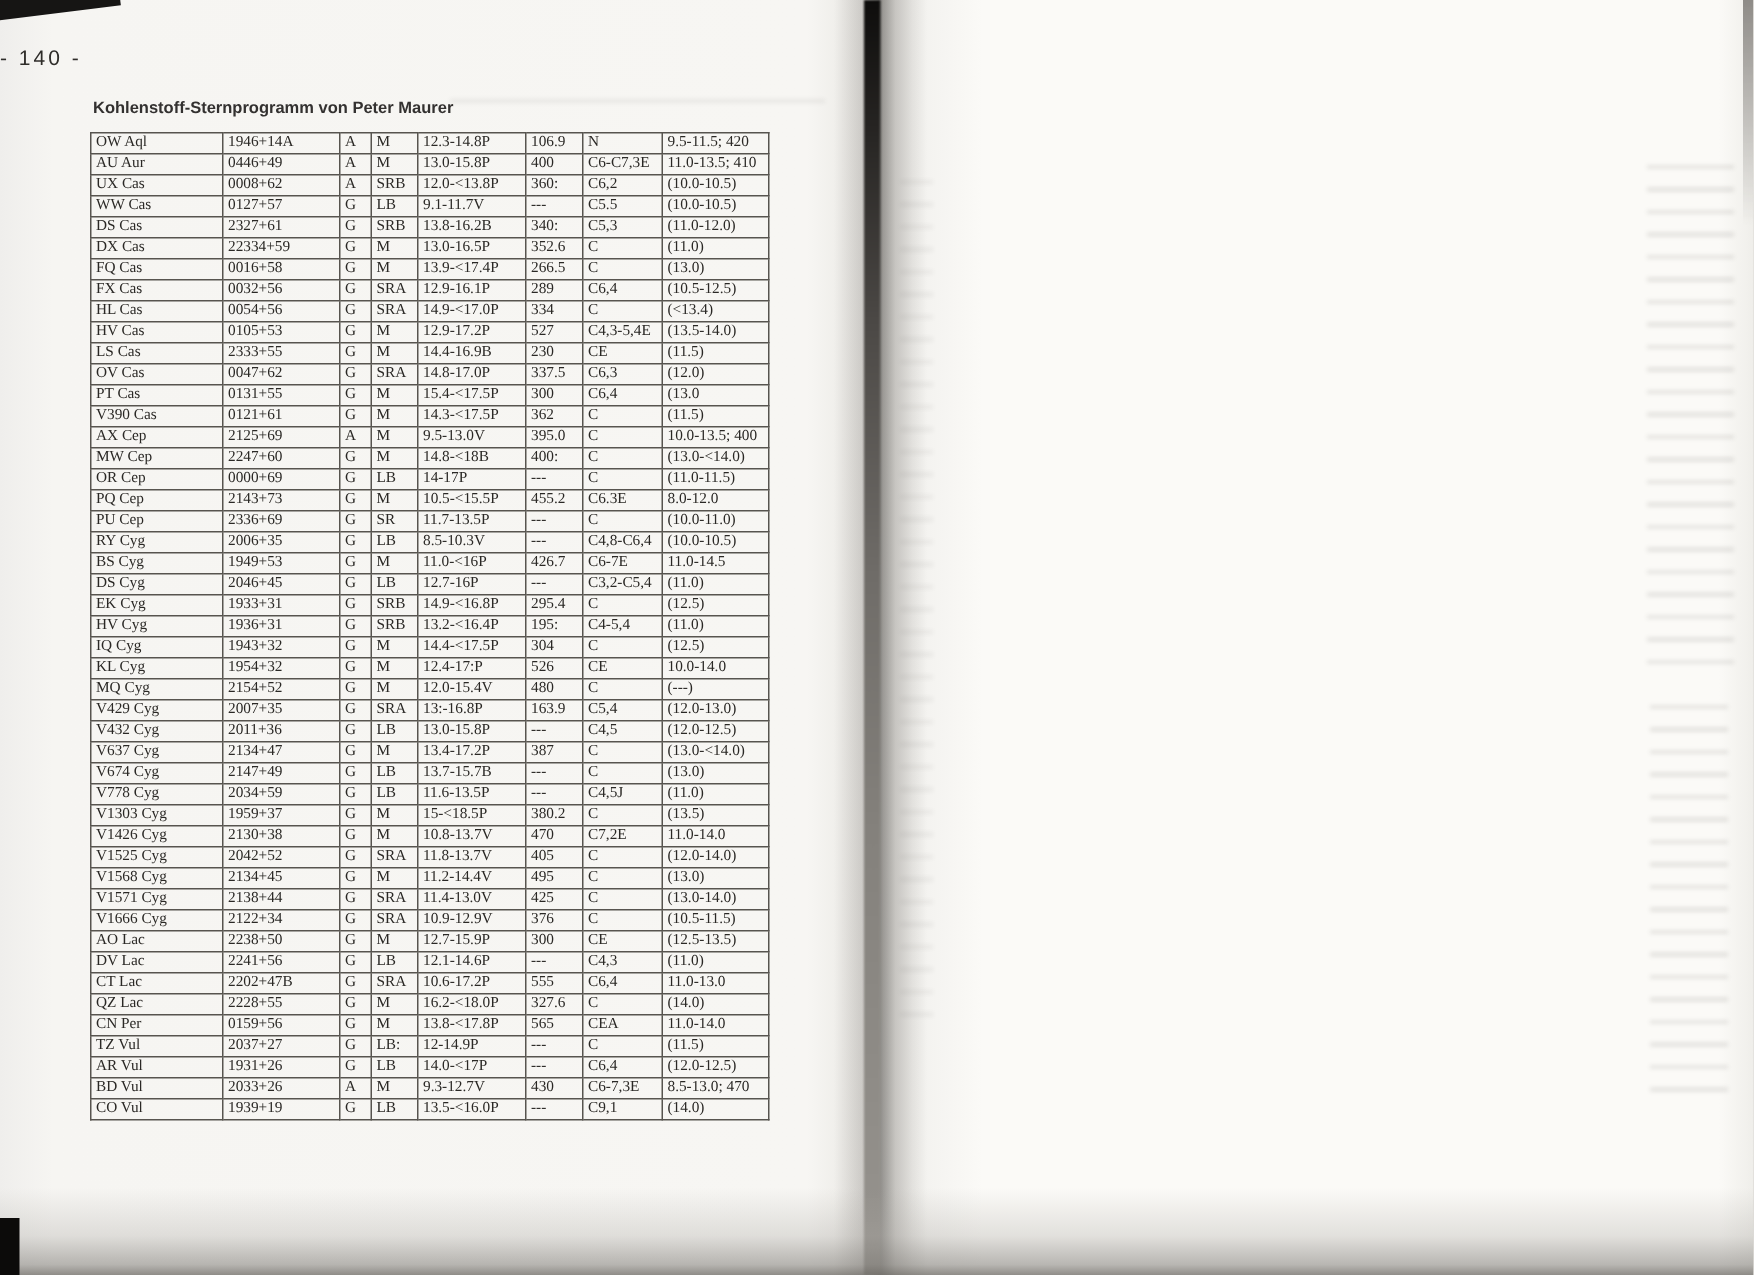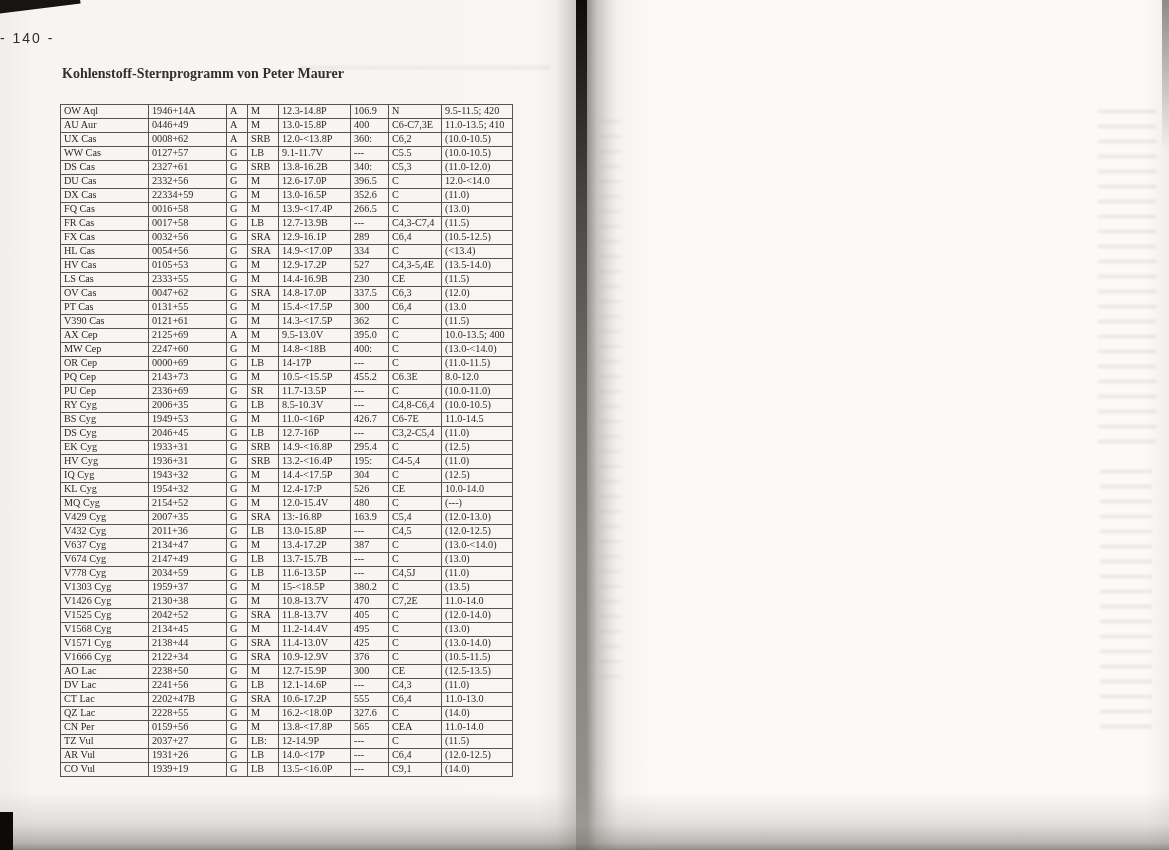--- a/index.html
+++ b/index.html
@@ -25,25 +25,25 @@
   .ghost{position:absolute;z-index:3;opacity:.14;filter:blur(1.4px);
         background:repeating-linear-gradient(180deg,rgba(80,78,74,.85) 0 3px,rgba(80,78,74,0) 3px 15px);}
   .ghost-a{left:1098px;top:110px;width:58px;height:340px;}
   .ghost-b{left:1100px;top:470px;width:52px;height:260px;}
   .ghost-c{left:300px;top:66px;width:250px;height:12px;opacity:.10;}
   .ghost-d{left:600px;top:120px;width:22px;height:560px;opacity:.08;}
 
   
   .hdr{position:absolute;font-family:"Liberation Sans",sans-serif;font-size:14px;letter-spacing:2px;color:#2f2d2a;}
   .hdr-140{left:0;width:560px;top:30px;text-align:left;}
-  .doc-title{position:absolute;left:62px;top:66px;font-family:Liberation Serif, serif;font-size:14px;font-weight:bold;color:#333130;}
+  .doc-title{position:absolute;left:62px;top:66px;font-family:Liberation Sans, sans-serif;font-size:11px;font-weight:bold;color:#333130;}
   table.star-table{position:absolute;left:60px;top:88px;border-collapse:collapse;table-layout:fixed;width:452px;z-index:2;}
   table.star-table td{border:1px solid #57544f;font-size:10.2px;line-height:10.9px;padding:1px 2px 1px 3px;
         white-space:nowrap;overflow:hidden;color:#2a2825;height:11px;}
-  table.star-table{border:1px solid #47443f;margin-top:16px;}
+  table.star-table{border:1px solid #47443f;}
 </style>
 </head>
 <body>
 
 <div class="scan">
 
   <div class="page page-left">
     <div class="hdr hdr-140">- 140 -</div>
     <div class="doc-title">Kohlenstoff-Sternprogramm von Peter Maurer</div>
     <table class="star-table">
@@ -102,58 +102,38 @@
             <td>DS Cas</td>
             <td>2327+61</td>
             <td>G</td>
             <td>SRB</td>
             <td>13.8-16.2B</td>
             <td>340:</td>
             <td>C5,3</td>
             <td>(11.0-12.0)</td>
           </tr>
           <tr>
-            <td>DU Cas</td>
-            <td>2332+56</td>
-            <td>G</td>
-            <td>M</td>
-            <td>12.6-17.0P</td>
-            <td>396.5</td>
-            <td>C</td>
-            <td>12.0-&lt;14.0</td>
-          </tr>
-          <tr>
             <td>DX Cas</td>
             <td>22334+59</td>
             <td>G</td>
             <td>M</td>
             <td>13.0-16.5P</td>
             <td>352.6</td>
             <td>C</td>
             <td>(11.0)</td>
           </tr>
           <tr>
             <td>FQ Cas</td>
             <td>0016+58</td>
             <td>G</td>
             <td>M</td>
             <td>13.9-&lt;17.4P</td>
             <td>266.5</td>
             <td>C</td>
             <td>(13.0)</td>
-          </tr>
-          <tr>
-            <td>FR Cas</td>
-            <td>0017+58</td>
-            <td>G</td>
-            <td>LB</td>
-            <td>12.7-13.9B</td>
-            <td>---</td>
-            <td>C4,3-C7,4</td>
-            <td>(11.5)</td>
           </tr>
           <tr>
             <td>FX Cas</td>
             <td>0032+56</td>
             <td>G</td>
             <td>SRA</td>
             <td>12.9-16.1P</td>
             <td>289</td>
             <td>C6,4</td>
             <td>(10.5-12.5)</td>
@@ -520,20 +500,30 @@
           </tr>
           <tr>
             <td>AR Vul</td>
             <td>1931+26</td>
             <td>G</td>
             <td>LB</td>
             <td>14.0-&lt;17P</td>
             <td>---</td>
             <td>C6,4</td>
             <td>(12.0-12.5)</td>
+          </tr>
+          <tr>
+            <td>BD Vul</td>
+            <td>2033+26</td>
+            <td>A</td>
+            <td>M</td>
+            <td>9.3-12.7V</td>
+            <td>430</td>
+            <td>C6-7,3E</td>
+            <td>8.5-13.0; 470</td>
           </tr>
           <tr>
             <td>CO Vul</td>
             <td>1939+19</td>
             <td>G</td>
             <td>LB</td>
             <td>13.5-&lt;16.0P</td>
             <td>---</td>
             <td>C9,1</td>
             <td>(14.0)</td>

